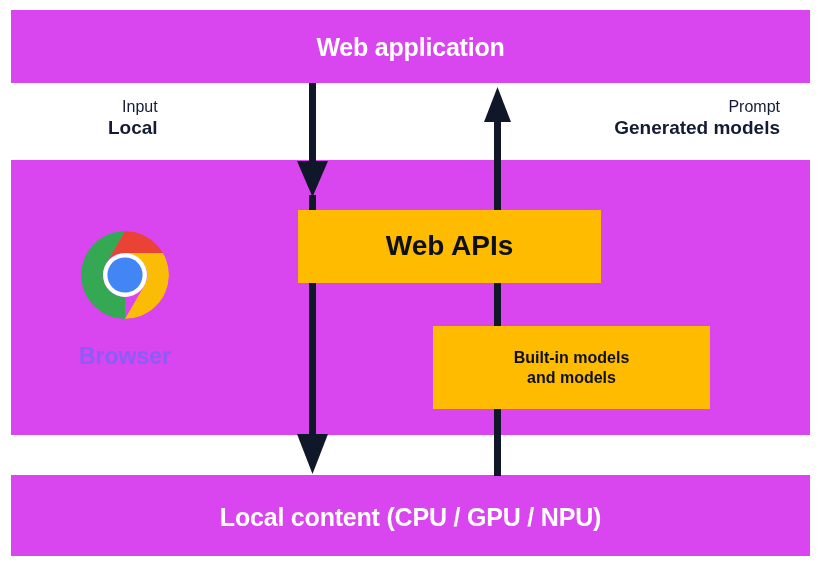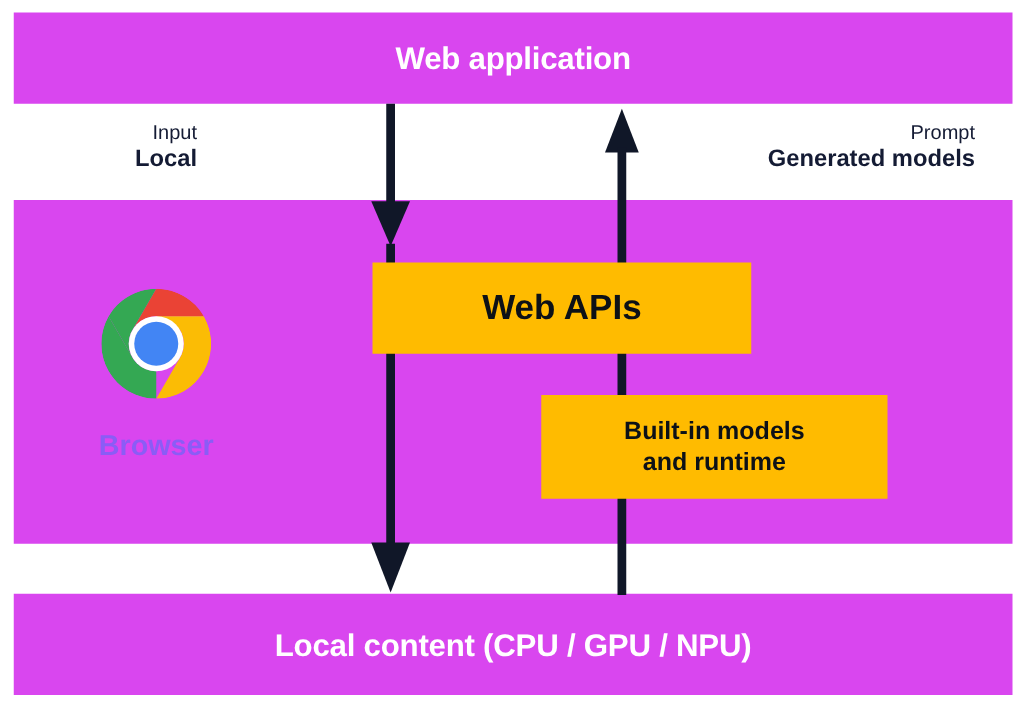--- a/index.html
+++ b/index.html
@@ -107,24 +107,24 @@
   #box-web-apis {
     left: 253px;
     top: 210px;
     width: 303px;
     height: 73px;
     font-size: 28px;
     margin-left: 45px;
   }
   #box-builtin-models {
     left: 433px;
-    top: 316px;
+    top: 326px;
     width: 277px;
     height: 83px;
-    font-size: 20px;
+    font-size: 16px;
   }
 
   
   #chrome-logo {
     position: absolute;
     left: 81px;
     top: 231px;
     width: 88px;
     height: 88px;
   }
@@ -179,21 +179,21 @@
     </g>
   </svg>
 
   <div class="yellow-box" id="box-web-apis">
     <span>Web APIs</span>
   </div>
 
   <div class="yellow-box" id="box-builtin-models">
     <span>
       <span>Built-in models</span><br>
-      <span>and runtime</span>
+      <span>and models</span>
     </span>
   </div>
 
   <svg id="chrome-logo" viewBox="0 0 100 100">
     <defs>
       <clipPath id="chrome-clip">
           <circle cx="50" cy="50" r="50"></circle>
         </clipPath>
     </defs>
     <g clip-path="url(#chrome-clip)">

